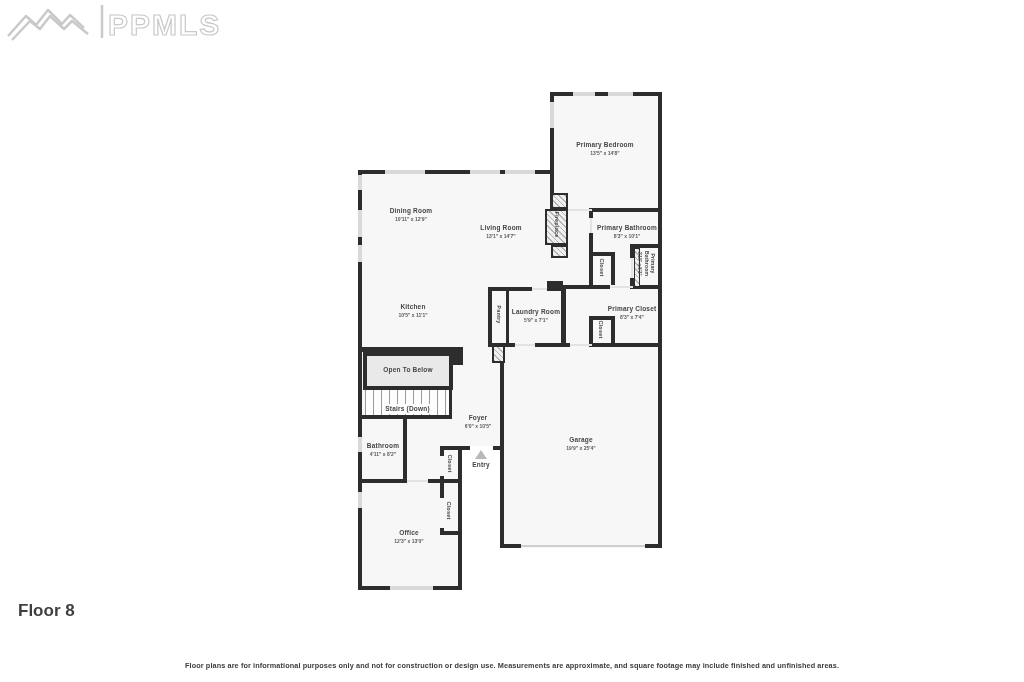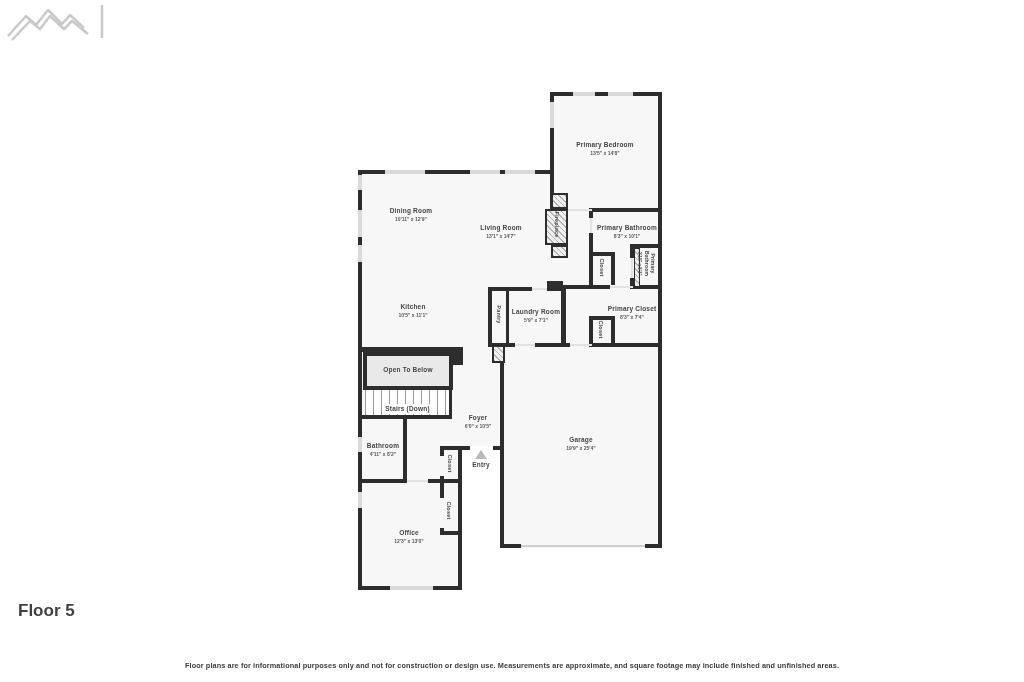--- a/index.html
+++ b/index.html
@@ -53,20 +53,21 @@
 <body>
 
 <div class="abs" style="left:0;top:0;width:260px;height:70px;">
   <svg width="104" height="44" viewBox="0 0 104 44" class="abs" style="left:4px;top:2px;">
     <g fill="none" stroke="#c9c9c9" stroke-width="2.5" stroke-linejoin="round">
       <polyline points="4,34 22,14 32,23 44,8 58,22 66,13 80,26"></polyline>
       <polyline points="8,38 26,19 36,27 46,14 60,27 68,19 84,32"></polyline>
       <line x1="98" y1="3" x2="98" y2="36"></line>
     </g>
   </svg>
+  <div class="wm-text" style="left:108px;top:8px;font-size:30px;">PPMLS</div>
 </div>
 
 <div class="floor" style="left:550px;top:92px;width:112px;height:120px;"></div>
 <div class="floor" style="left:358px;top:170px;width:196px;height:182px;"></div>
 <div class="floor" style="left:550px;top:208px;width:112px;height:139px;"></div>
 <div class="floor" style="left:488px;top:287px;width:77px;height:60px;"></div>
 <div class="floor" style="left:358px;top:352px;width:144px;height:94px;"></div>
 <div class="floor" style="left:358px;top:419px;width:47px;height:64px;"></div>
 <div class="floor" style="left:358px;top:446px;width:104px;height:144px;"></div>
 <div class="floor" style="left:500px;top:343px;width:162px;height:205px;"></div>
@@ -232,14 +233,14 @@
 </div>
 <div class="rlabel" style="left:379px;top:529px;width:60px;">
   <span class="rname">Office</span>
   <span class="rdims">12'3" x 13'0"</span>
 </div>
 <div class="rlabel" style="left:551px;top:436px;width:60px;">
   <span class="rname">Garage</span>
   <span class="rdims">19'9" x 25'4"</span>
 </div>
 
-<div class="floor-title">Floor 5</div>
+<div class="floor-title">Floor 8</div>
 <div class="disclaimer">Floor plans are for informational purposes only and not for construction or design use. Measurements are approximate, and square footage may include finished and unfinished areas.</div>
 
 </body></html>

